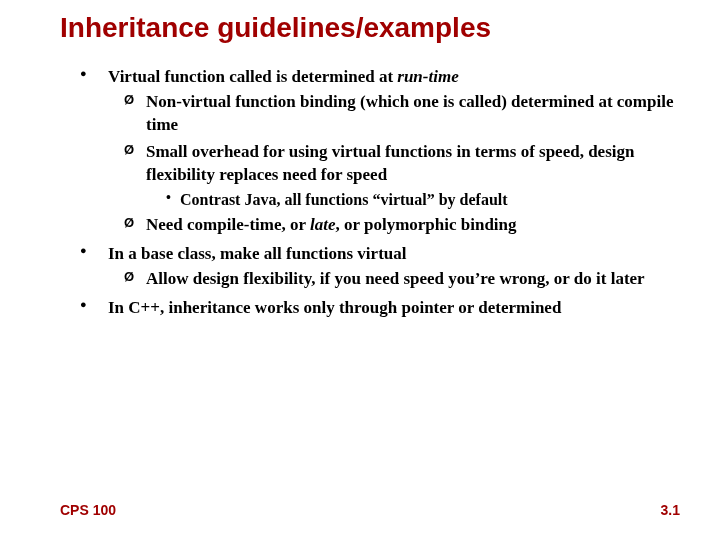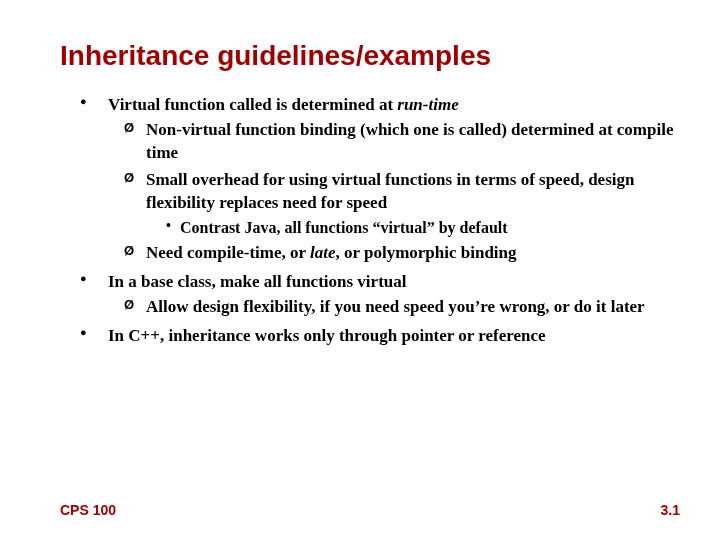--- a/index.html
+++ b/index.html
@@ -8,21 +8,21 @@
     width: 720px;
     height: 540px;
     background: #fff;
     font-family: "Times New Roman", Times, serif;
     color: #000;
   }
   .slide {
     box-sizing: border-box;
     width: 720px;
     height: 540px;
-    padding: 40px 40px 20px 60px;
+    padding: 12px 40px 20px 60px;
     position: relative;
   }
   .title {
     font-family: Arial, Helvetica, sans-serif;
     font-size: 28px;
     color: #a00000;
     font-weight: bold;
     margin: 0 0 22px 0;
   }
   ul.lvl1 {
@@ -130,21 +130,21 @@
     </li>
 
     <li>
       <span>In a base class, make all functions virtual</span>
       <ul class="lvl2">
         <li>Allow design flexibility, if you need speed you’re wrong, or do it later</li>
       </ul>
     </li>
 
     <li>
-      <span>In C++, inheritance works only through pointer or reference</span>
+      <span>In C++, inheritance works only through pointer or determined</span>
     </li>
 
   </ul>
 
   <div class="footer">
     <span>CPS 100</span>
     <span>3.1</span>
   </div>
 </div>
 

